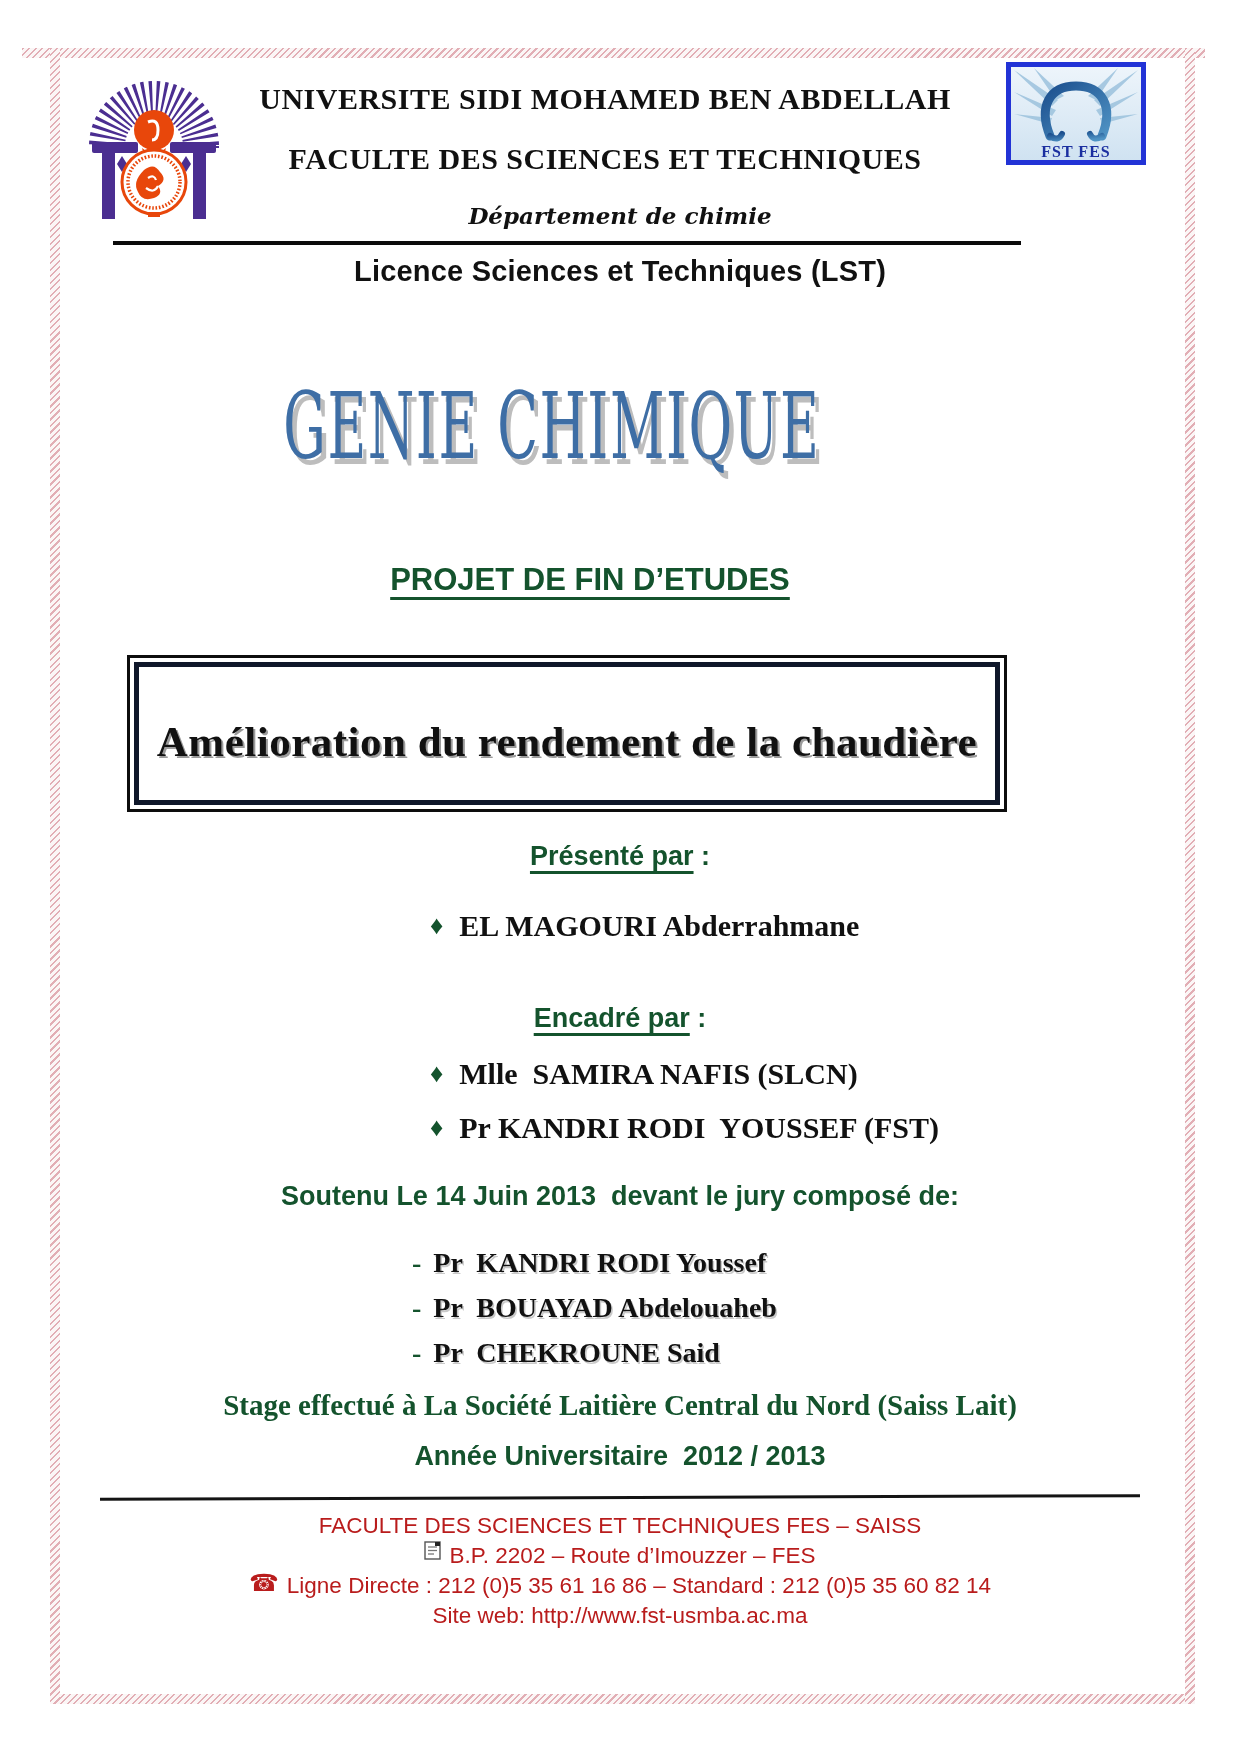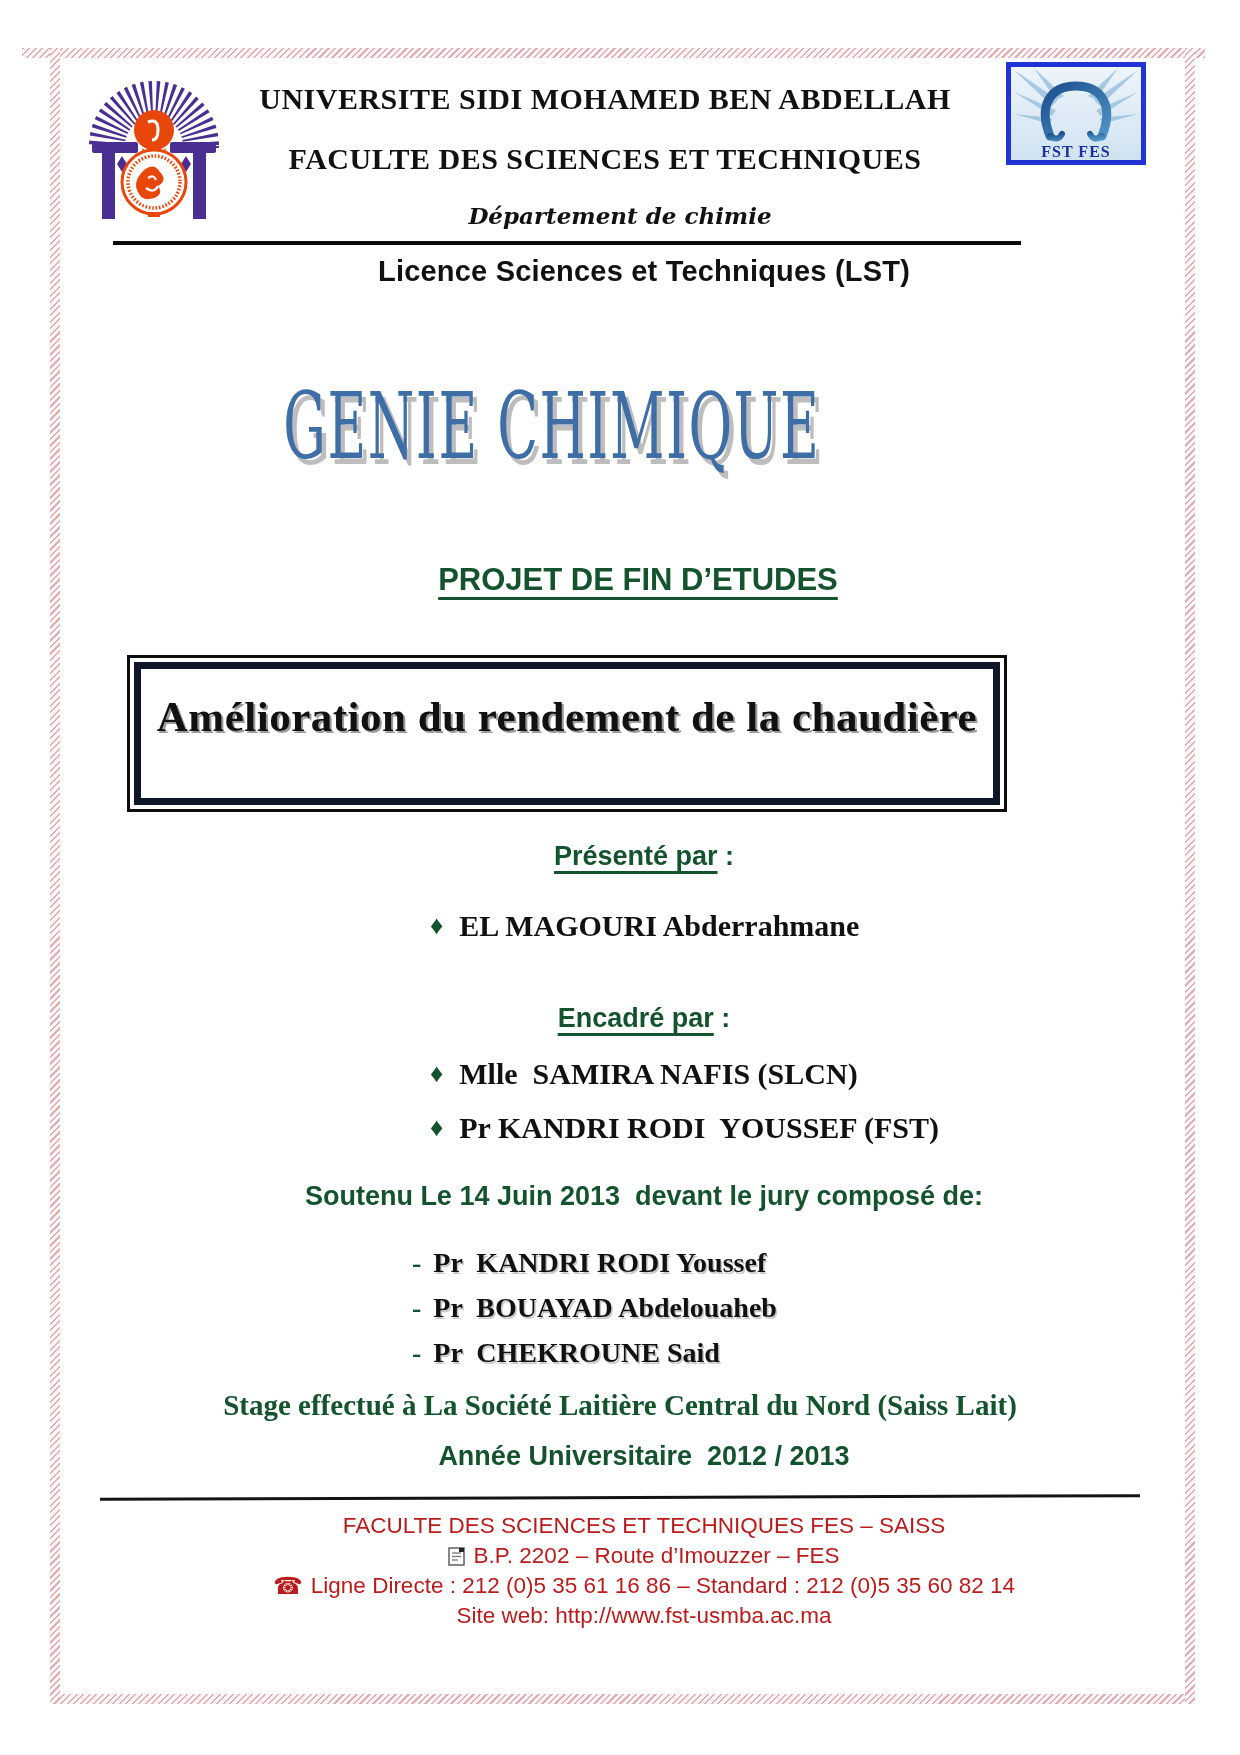--- a/index.html
+++ b/index.html
@@ -11,45 +11,45 @@
   .b-left{left:50px;top:48px;width:10px;height:1656px;}
   .b-right{left:1185px;top:48px;width:10px;height:1656px;}
   .abs{position:absolute;}
   .ctr{left:0;right:0;text-align:center;}
   .pre{white-space:pre-wrap;}
   .hdr-text{left:235px;width:740px;top:80px;text-align:center;}
   .uni{font-weight:bold;font-size:30px;letter-spacing:.5px;line-height:1.25;}
   .fac{font-weight:bold;font-size:30px;letter-spacing:.5px;margin-top:24px;}
   .dept{top:178px;font-style:italic;font-weight:bold;font-size:23px;font-family:"DejaVu Serif",serif;margin-top:24px;}
   .rule1{left:113px;top:241px;width:908px;height:4px;background:#0b0b0b;}
-  .sans{font-family:"Liberation Sans",sans-serif;padding-left:48px;}
+  .sans{font-family:"Liberation Sans",sans-serif;}
   .licence{top:255px;font-size:29px;font-weight:bold;letter-spacing:.2px;}
   .genie-wrap{left:0;width:1104px;top:372px;text-align:center;}
   .genie{display:inline-block;font-family:"DejaVu Serif",serif;font-size:72px;font-weight:500;
          color:#3e6ea5;letter-spacing:2px;transform:scale(.74,1.28);transform-origin:top center;
          text-shadow:6px 5px 0 #bdbdbd;}
   .projet{left:0;width:1180px;top:562px;text-align:center;font-size:31px;font-weight:bold;
           text-decoration:underline;text-decoration-thickness:3px;text-underline-offset:7px;}
   .titlebox{left:127px;top:655px;width:880px;height:157px;border:3px solid #0d0d0d;padding:4px;box-sizing:border-box;}
-  .titlebox-inner{width:100%;height:100%;border:7px solid #0f172a;box-sizing:border-box;
-                  display:flex;align-items:center;justify-content:center;padding-bottom:34px;}
+  .titlebox-inner{width:100%;height:100%;border:5px solid #0f172a;box-sizing:border-box;
+                  display:flex;align-items:flex-end;justify-content:center;padding-bottom:34px;}
   .main-title{font-size:43px;font-weight:bold;letter-spacing:.5px;text-shadow:2px 2px 0 #9b9b9b;}
   .label-line{font-size:27px;font-weight:bold;}
   .label-underline{text-decoration:underline;text-decoration-thickness:2.5px;text-underline-offset:6px;}
   .bullet-row{left:430px;text-align:left;font-size:30px;font-weight:bold;}
   .diamond{font-size:26px;margin-right:16px;vertical-align:2px;}
   .soutenu{top:1181px;font-size:27px;font-weight:bold;}
   .jury{left:412px;top:1240px;text-align:left;font-size:28px;font-weight:bold;line-height:45px;
         text-shadow:1.5px 1.5px 0 #c9c9c9;}
   .jury .dash{margin-right:12px;text-shadow:none;}
   .stage{top:1389px;font-size:29px;font-weight:bold;}
   .annee{top:1441px;font-size:27px;font-weight:bold;}
   .rule2{left:100px;top:1496px;width:1040px;height:3px;background:#141414;transform:rotate(-.2deg);}
   .footer{top:1511px;font-size:22.5px;line-height:30px;color:#b91c1c;}
-  .foot-row{display:flex;align-items:center;justify-content:center;gap:8px;height:30px;}
+  .foot-row{display:flex;align-items:flex-start;justify-content:center;gap:8px;height:30px;}
   .phone-glyph{font-family:"DejaVu Sans",sans-serif;font-size:24px;line-height:1;}
   .accent{color:#14532d;}
 </style>
 </head>
 <body>
 
 <div class="page">
 
   <div class="hatch b-top abs"></div>
   <div class="hatch b-bottom abs"></div>

